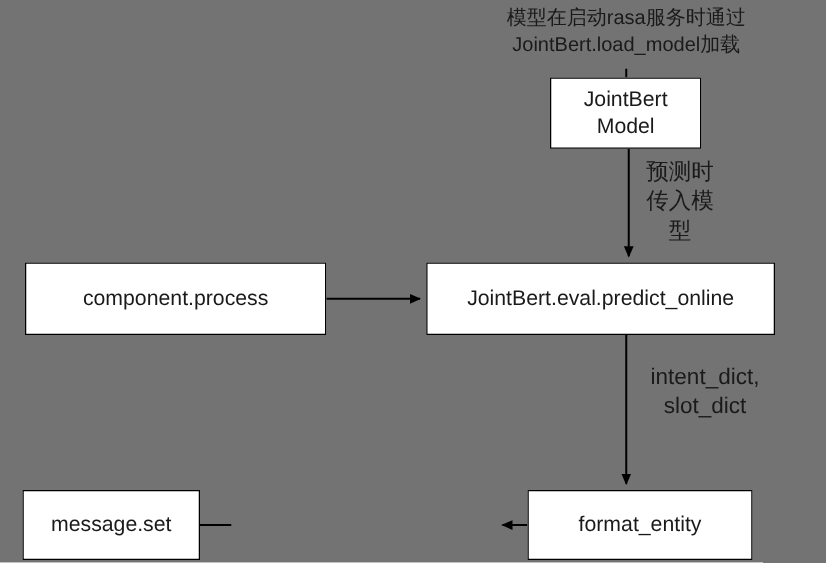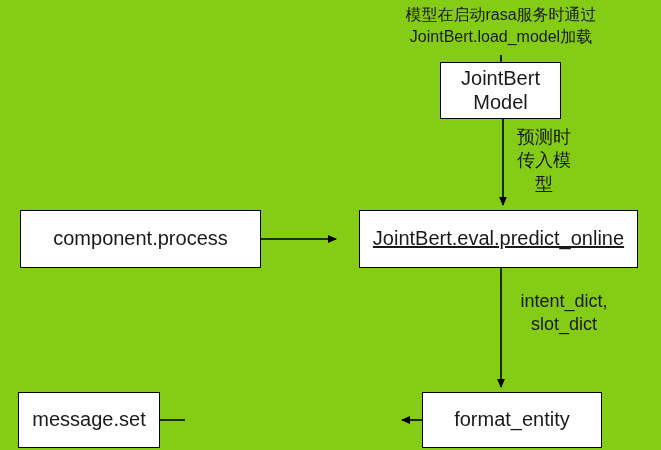--- a/index.html
+++ b/index.html
@@ -4,35 +4,35 @@
 <style>
   html, body {
     margin: 0;
     padding: 0;
     background: #ffffff;
   }
   #canvas {
     position: relative;
     width: 661px;
     height: 450px;
-    background: #84cc16;
+    background: #737373;
     overflow: hidden;
     font-family: "Liberation Sans", sans-serif;
     color: #000000;
   }
   .node {
     position: absolute;
     box-sizing: border-box;
     border: 1.6px solid #000000;
     background: #ffffff;
     display: flex;
     align-items: center;
     justify-content: center;
     text-align: center;
-    font-size: 20px;
+    font-size: 17px;
     line-height: 1.18;
     color: #1a1a1a;
     white-space: nowrap;
     z-index: 3;
   }
   .node.two-line {
     white-space: pre-line;
   }
   .edge-label {
     position: absolute;
@@ -88,21 +88,21 @@
   </svg>
 
   <div class="annotation" style="left:371px; top:4px; width:260px;">模型在启动rasa服务时通过
 JointBert.load_model加载</div>
 
   <div class="node two-line" style="left:440px; top:62px; width:121px; height:57px;">JointBert
 Model</div>
 
   <div class="node" style="left:20px; top:210px; width:241px; height:58px;">component.process</div>
 
-  <div class="node" style="left:359px; top:210px; width:279px; height:58px;text-decoration:underline;">JointBert.eval.predict_online</div>
+  <div class="node" style="left:341px; top:210px; width:279px; height:58px;">JointBert.eval.predict_online</div>
 
   <div class="node" style="left:2px; top:392px; width:142px; height:56px;margin-left:16px;">message.set</div>
 
 
   <div class="node" style="left:422px; top:392px; width:180px; height:56px;">format_entity</div>
 
   <div class="edge-label" style="left:513px; top:126px; width:62px;">预测时
 传入模
 型</div>
 

